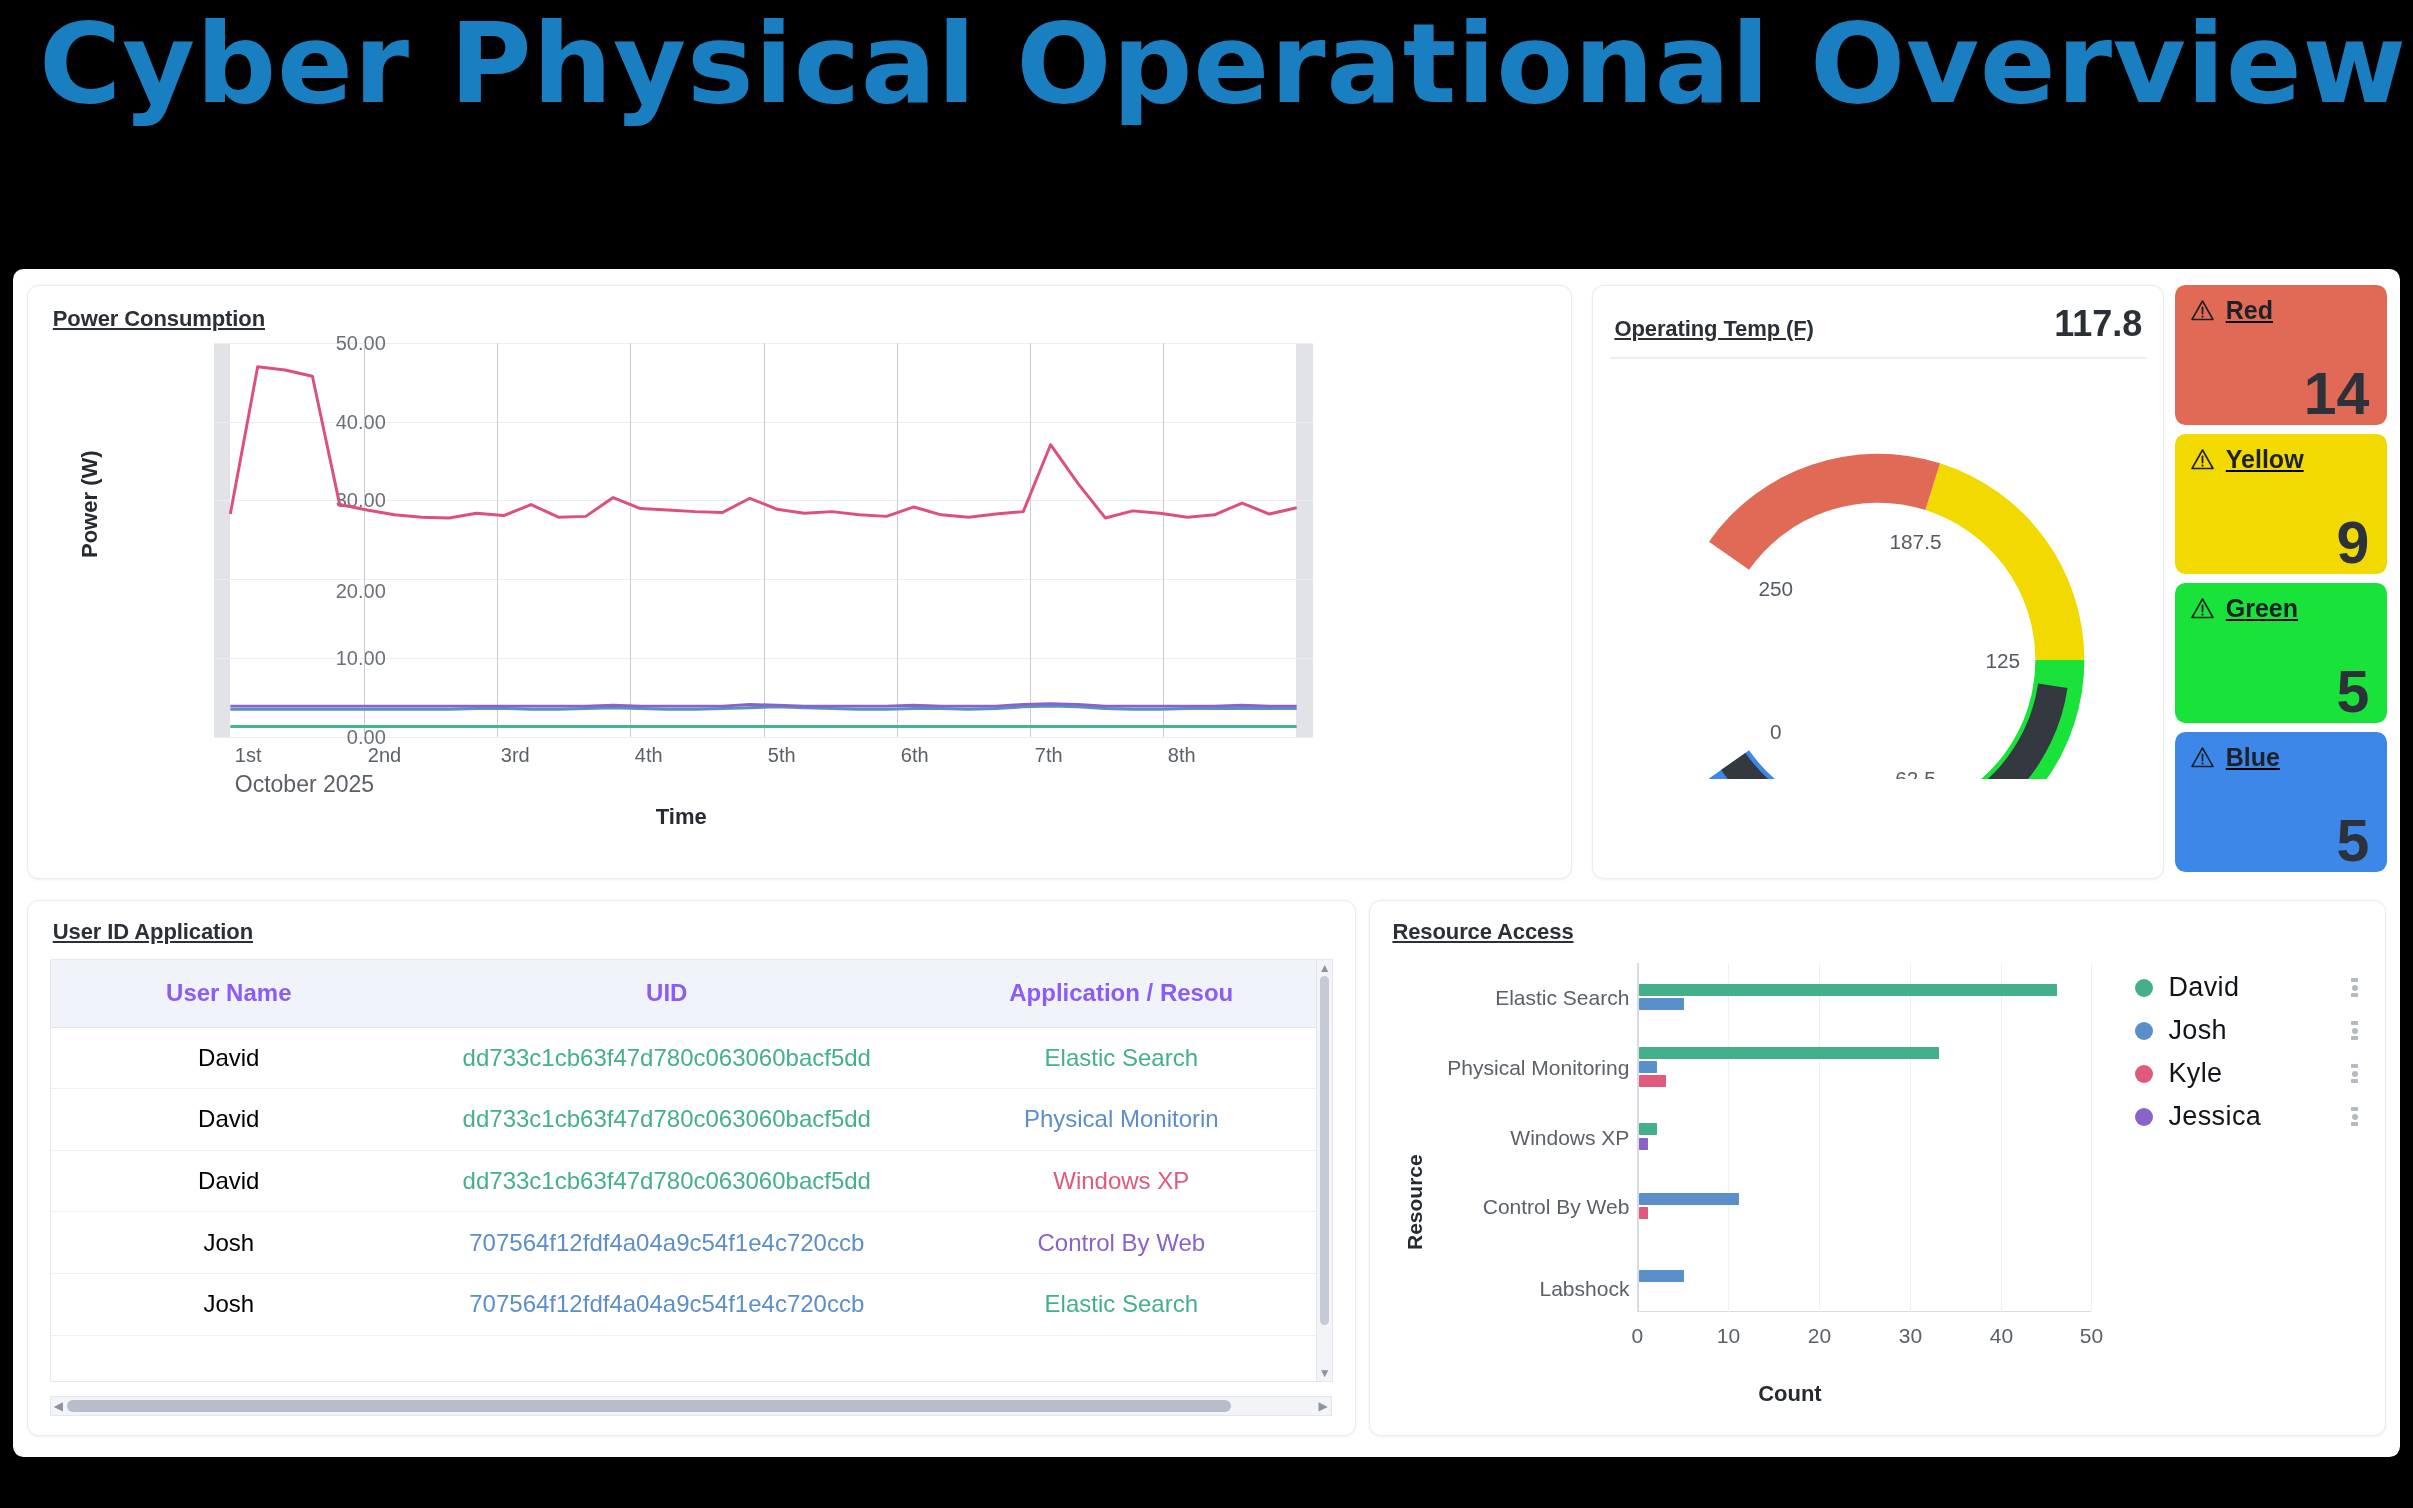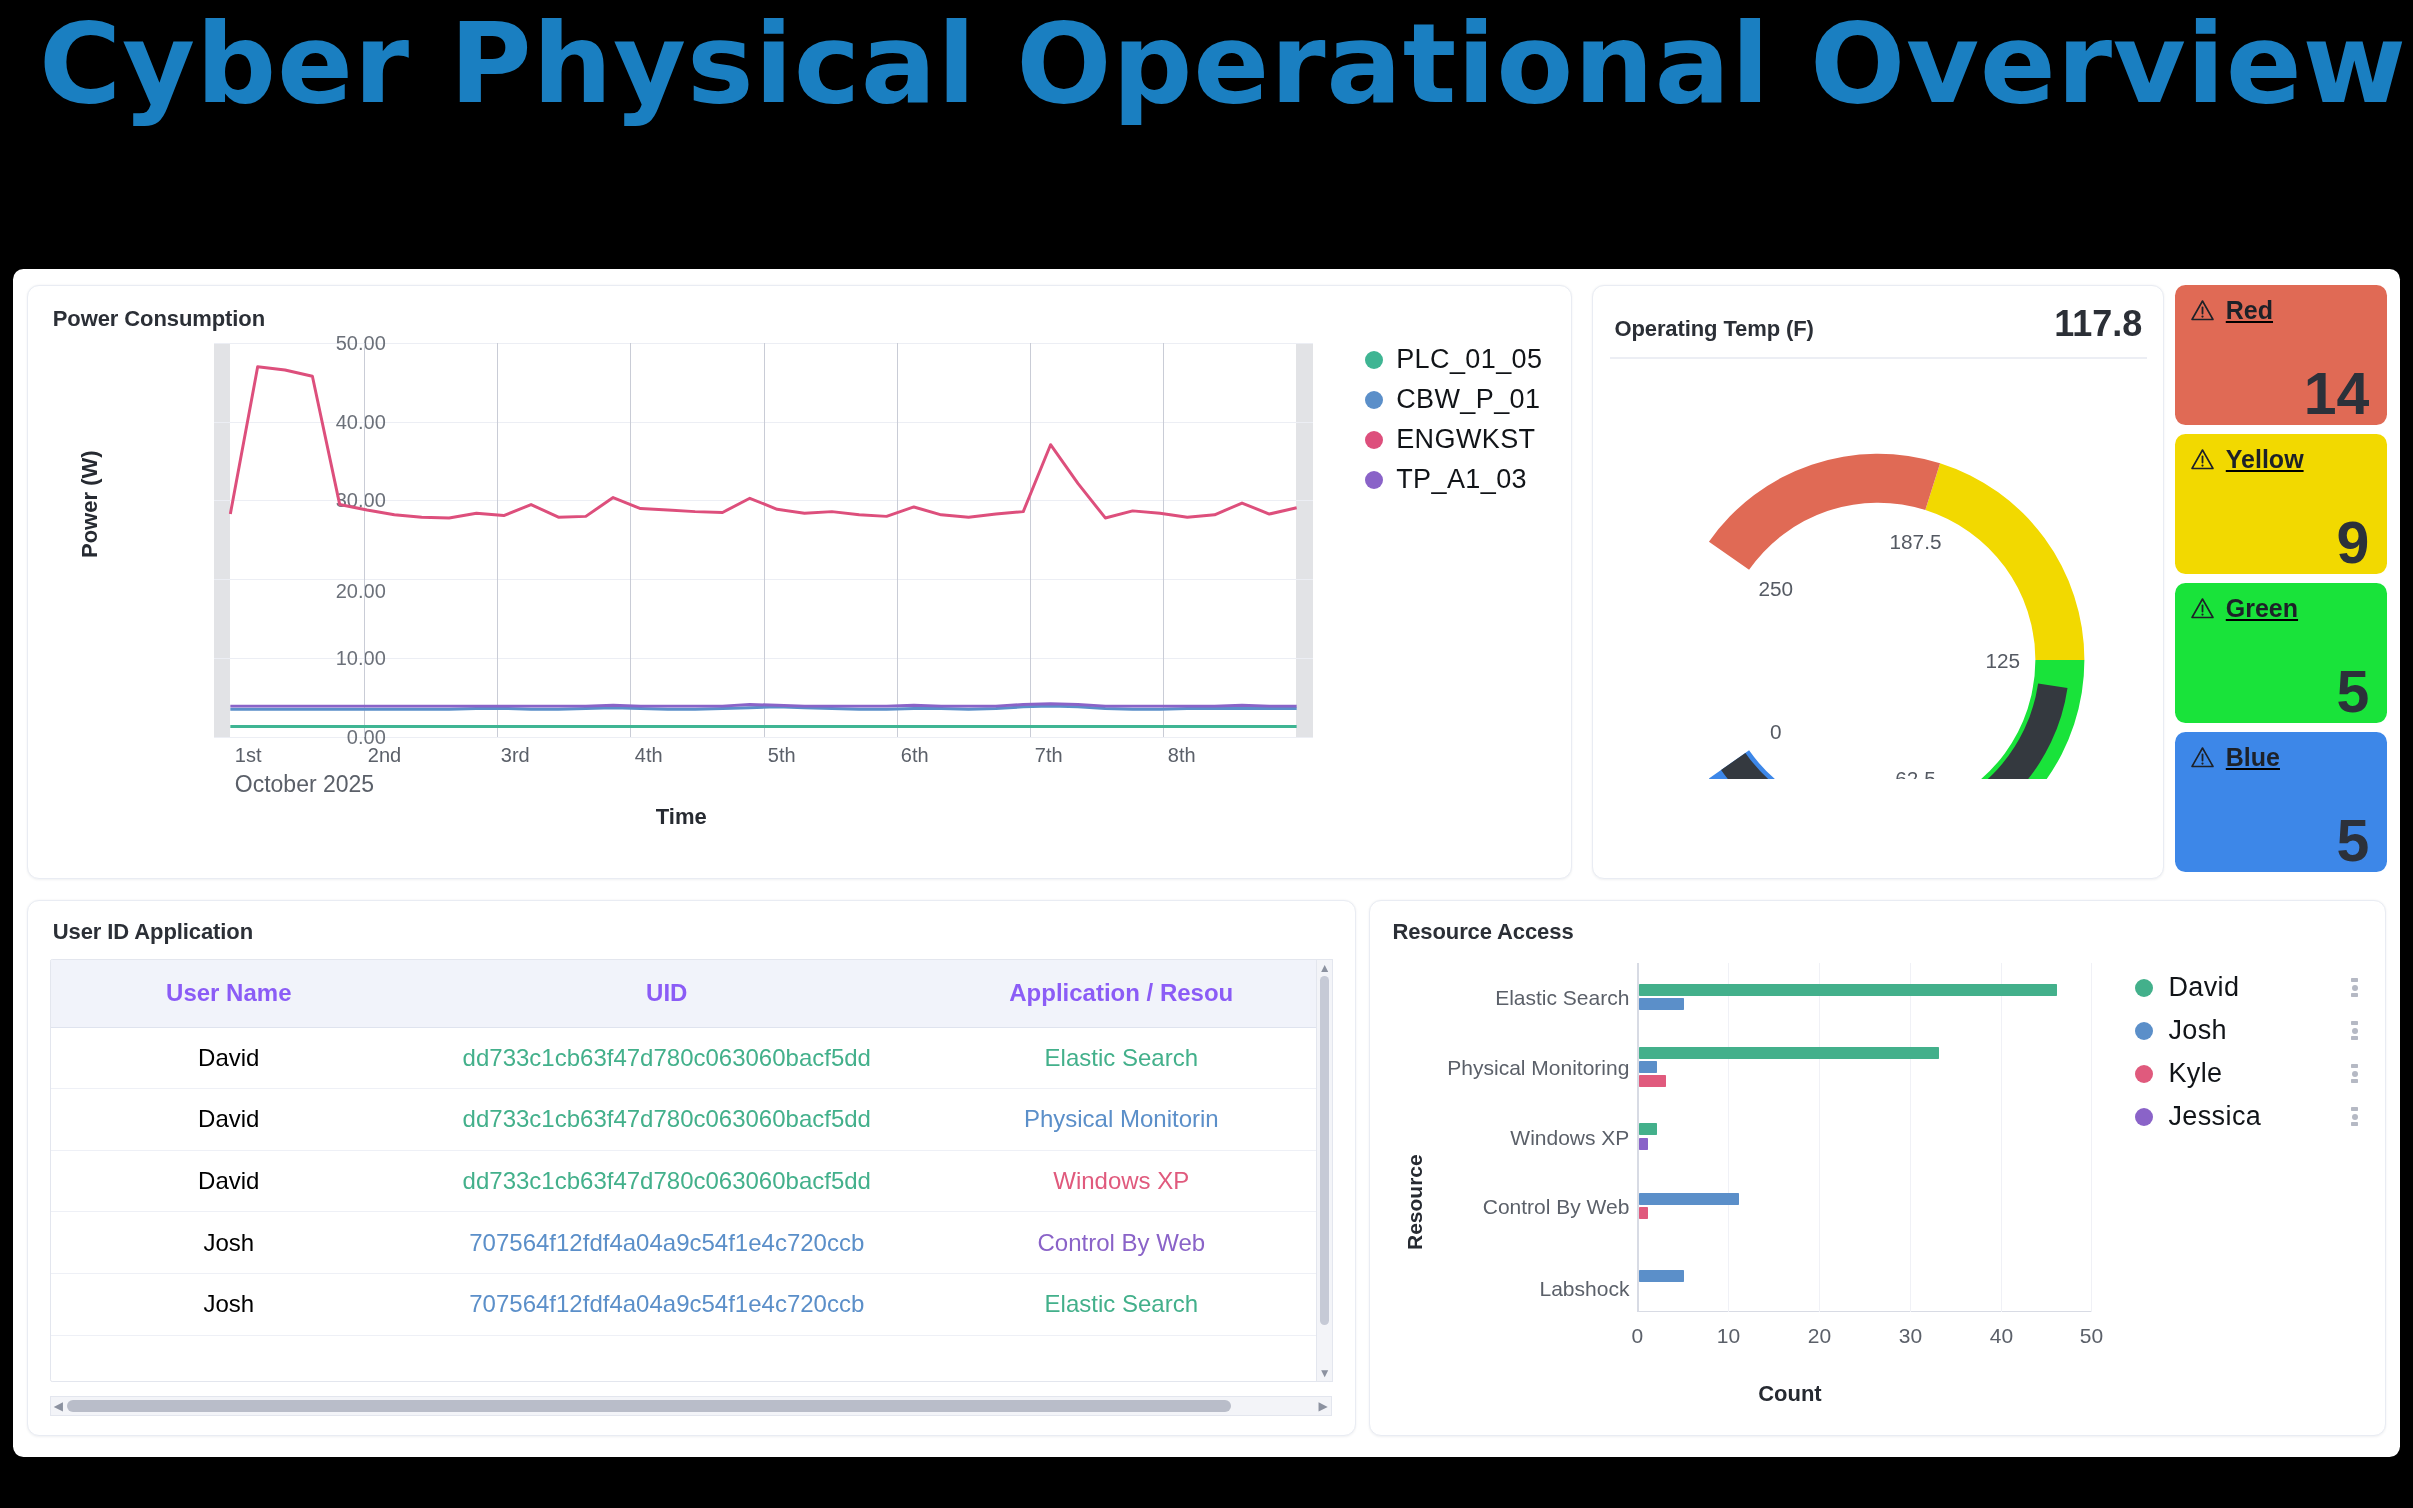--- a/index.html
+++ b/index.html
@@ -48,20 +48,21 @@
     background: #ffffff;
     border: 1.5px solid #e9ecf3;
     border-radius: 12px;
     box-shadow: 0 0.7px 2.2px rgba(30,40,70,.07);
   }
   .panel-title {
     font-size: 22px;
     font-weight: 700;
     color: #2b2f36;
     letter-spacing: -0.1px;
+    text-decoration: underline;
   }
 
   
   #power-panel { left: 13.4px; top: 16.3px; width: 1545px; height: 594px; }
   #power-panel .panel-title { position: absolute; left: 25px; top: 19.3px; }
 
   .chart-area { position: absolute; left: 0; top: 49px; width: 1307px; height: 512px; }
   .ylabel {
     position: absolute;
     left: 49px; top: 223px;
@@ -283,38 +284,20 @@
             <div class="xtick" style="left: 954px;">8th</div>
             <svg width="1099" height="394" style="position: absolute; left: 0px; top: 0px;" viewBox="0 0 1480 530">
               <polyline points="22.0,516.2 58.8,516.2 95.6,516.2 132.5,516.2 169.3,516.2 206.1,516.2 242.9,516.2 279.7,516.2 316.6,516.2 353.4,516.2 390.2,516.2 427.0,516.2 463.8,516.2 500.7,516.2 537.5,516.2 574.3,516.2 611.1,516.2 647.9,516.2 684.8,516.2 721.6,516.2 758.4,516.2 795.2,516.2 832.1,516.2 868.9,516.2 905.7,516.2 942.5,516.2 979.3,516.2 1016.2,516.2 1053.0,516.2 1089.8,516.2 1126.6,516.2 1163.4,516.2 1200.3,516.2 1237.1,516.2 1273.9,516.2 1310.7,516.2 1347.5,516.2 1384.4,516.2 1421.2,516.2 1458.0,516.2" fill="none" stroke="#3fb593" stroke-width="4" stroke-linejoin="round"></polyline>
               <polyline points="22.0,492.9 58.8,492.9 95.6,492.9 132.5,492.9 169.3,492.9 206.1,492.9 242.9,492.9 279.7,492.9 316.6,492.9 353.4,491.8 390.2,491.8 427.0,492.9 463.8,492.9 500.7,491.8 537.5,490.8 574.3,491.8 611.1,492.9 647.9,492.9 684.8,491.8 721.6,490.8 758.4,489.7 795.2,490.8 832.1,491.8 868.9,492.9 905.7,492.9 942.5,491.8 979.3,491.8 1016.2,492.9 1053.0,491.8 1089.8,489.7 1126.6,488.7 1163.4,489.7 1200.3,491.8 1237.1,492.9 1273.9,492.9 1310.7,491.8 1347.5,491.8 1384.4,491.8 1421.2,491.8 1458.0,491.8" fill="none" stroke="#5b8fc9" stroke-width="4" stroke-linejoin="round"></polyline>
               <polyline points="22.0,230.0 58.8,31.8 95.6,36.0 132.5,44.5 169.3,217.3 206.1,224.7 242.9,231.1 279.7,234.3 316.6,235.3 353.4,229.0 390.2,232.1 427.0,217.3 463.8,234.3 500.7,233.2 537.5,207.8 574.3,222.6 611.1,224.7 647.9,226.8 684.8,227.9 721.6,208.8 758.4,223.7 795.2,229.0 832.1,226.8 868.9,231.1 905.7,233.2 942.5,220.5 979.3,231.1 1016.2,234.3 1053.0,230.0 1089.8,226.8 1126.6,136.7 1163.4,188.7 1200.3,235.3 1237.1,225.8 1273.9,229.0 1310.7,234.3 1347.5,231.1 1384.4,215.2 1421.2,230.0 1458.0,221.5" fill="none" stroke="#dd4f7c" stroke-width="4" stroke-linejoin="round"></polyline>
               <polyline points="22.0,488.7 58.8,488.7 95.6,488.7 132.5,488.7 169.3,488.7 206.1,488.7 242.9,488.7 279.7,488.7 316.6,488.7 353.4,488.7 390.2,488.7 427.0,488.7 463.8,488.7 500.7,488.7 537.5,487.6 574.3,488.7 611.1,488.7 647.9,488.7 684.8,488.7 721.6,486.5 758.4,487.6 795.2,488.7 832.1,488.7 868.9,488.7 905.7,488.7 942.5,487.6 979.3,488.7 1016.2,488.7 1053.0,488.7 1089.8,486.5 1126.6,485.5 1163.4,486.5 1200.3,488.7 1237.1,488.7 1273.9,488.7 1310.7,488.7 1347.5,488.7 1384.4,487.6 1421.2,488.7 1458.0,488.7" fill="none" stroke="#8a63c8" stroke-width="4" stroke-linejoin="round"></polyline>
             </svg>
           </div>
       <div class="xlabel">Time</div>
     </div>
-    <div class="legend-power" id="power-legend">
-          <div class="legend-row">
-            <span class="legend-dot" style="background:#3fb593"></span>
-            <span class="legend-label">PLC_01_05</span>
-          </div>
-          <div class="legend-row">
-            <span class="legend-dot" style="background:#5b8fc9"></span>
-            <span class="legend-label">CBW_P_01</span>
-          </div>
-          <div class="legend-row">
-            <span class="legend-dot" style="background:#dd4f7c"></span>
-            <span class="legend-label">ENGWKST</span>
-          </div>
-          <div class="legend-row">
-            <span class="legend-dot" style="background:#8a63c8"></span>
-            <span class="legend-label">TP_A1_03</span>
-          </div>
-        </div>
   </div>
 
   <div class="panel" id="gauge-panel">
     <div class="gauge-head">
       <div class="panel-title">Operating Temp (F)</div>
       <div class="gauge-value">117.8</div>
     </div>
     <div class="gauge-rule"></div>
     <div class="gauge-wrap">
       <svg class="gauge-svg" id="gauge-svg" width="490" height="416" viewBox="0 0 660 560">

